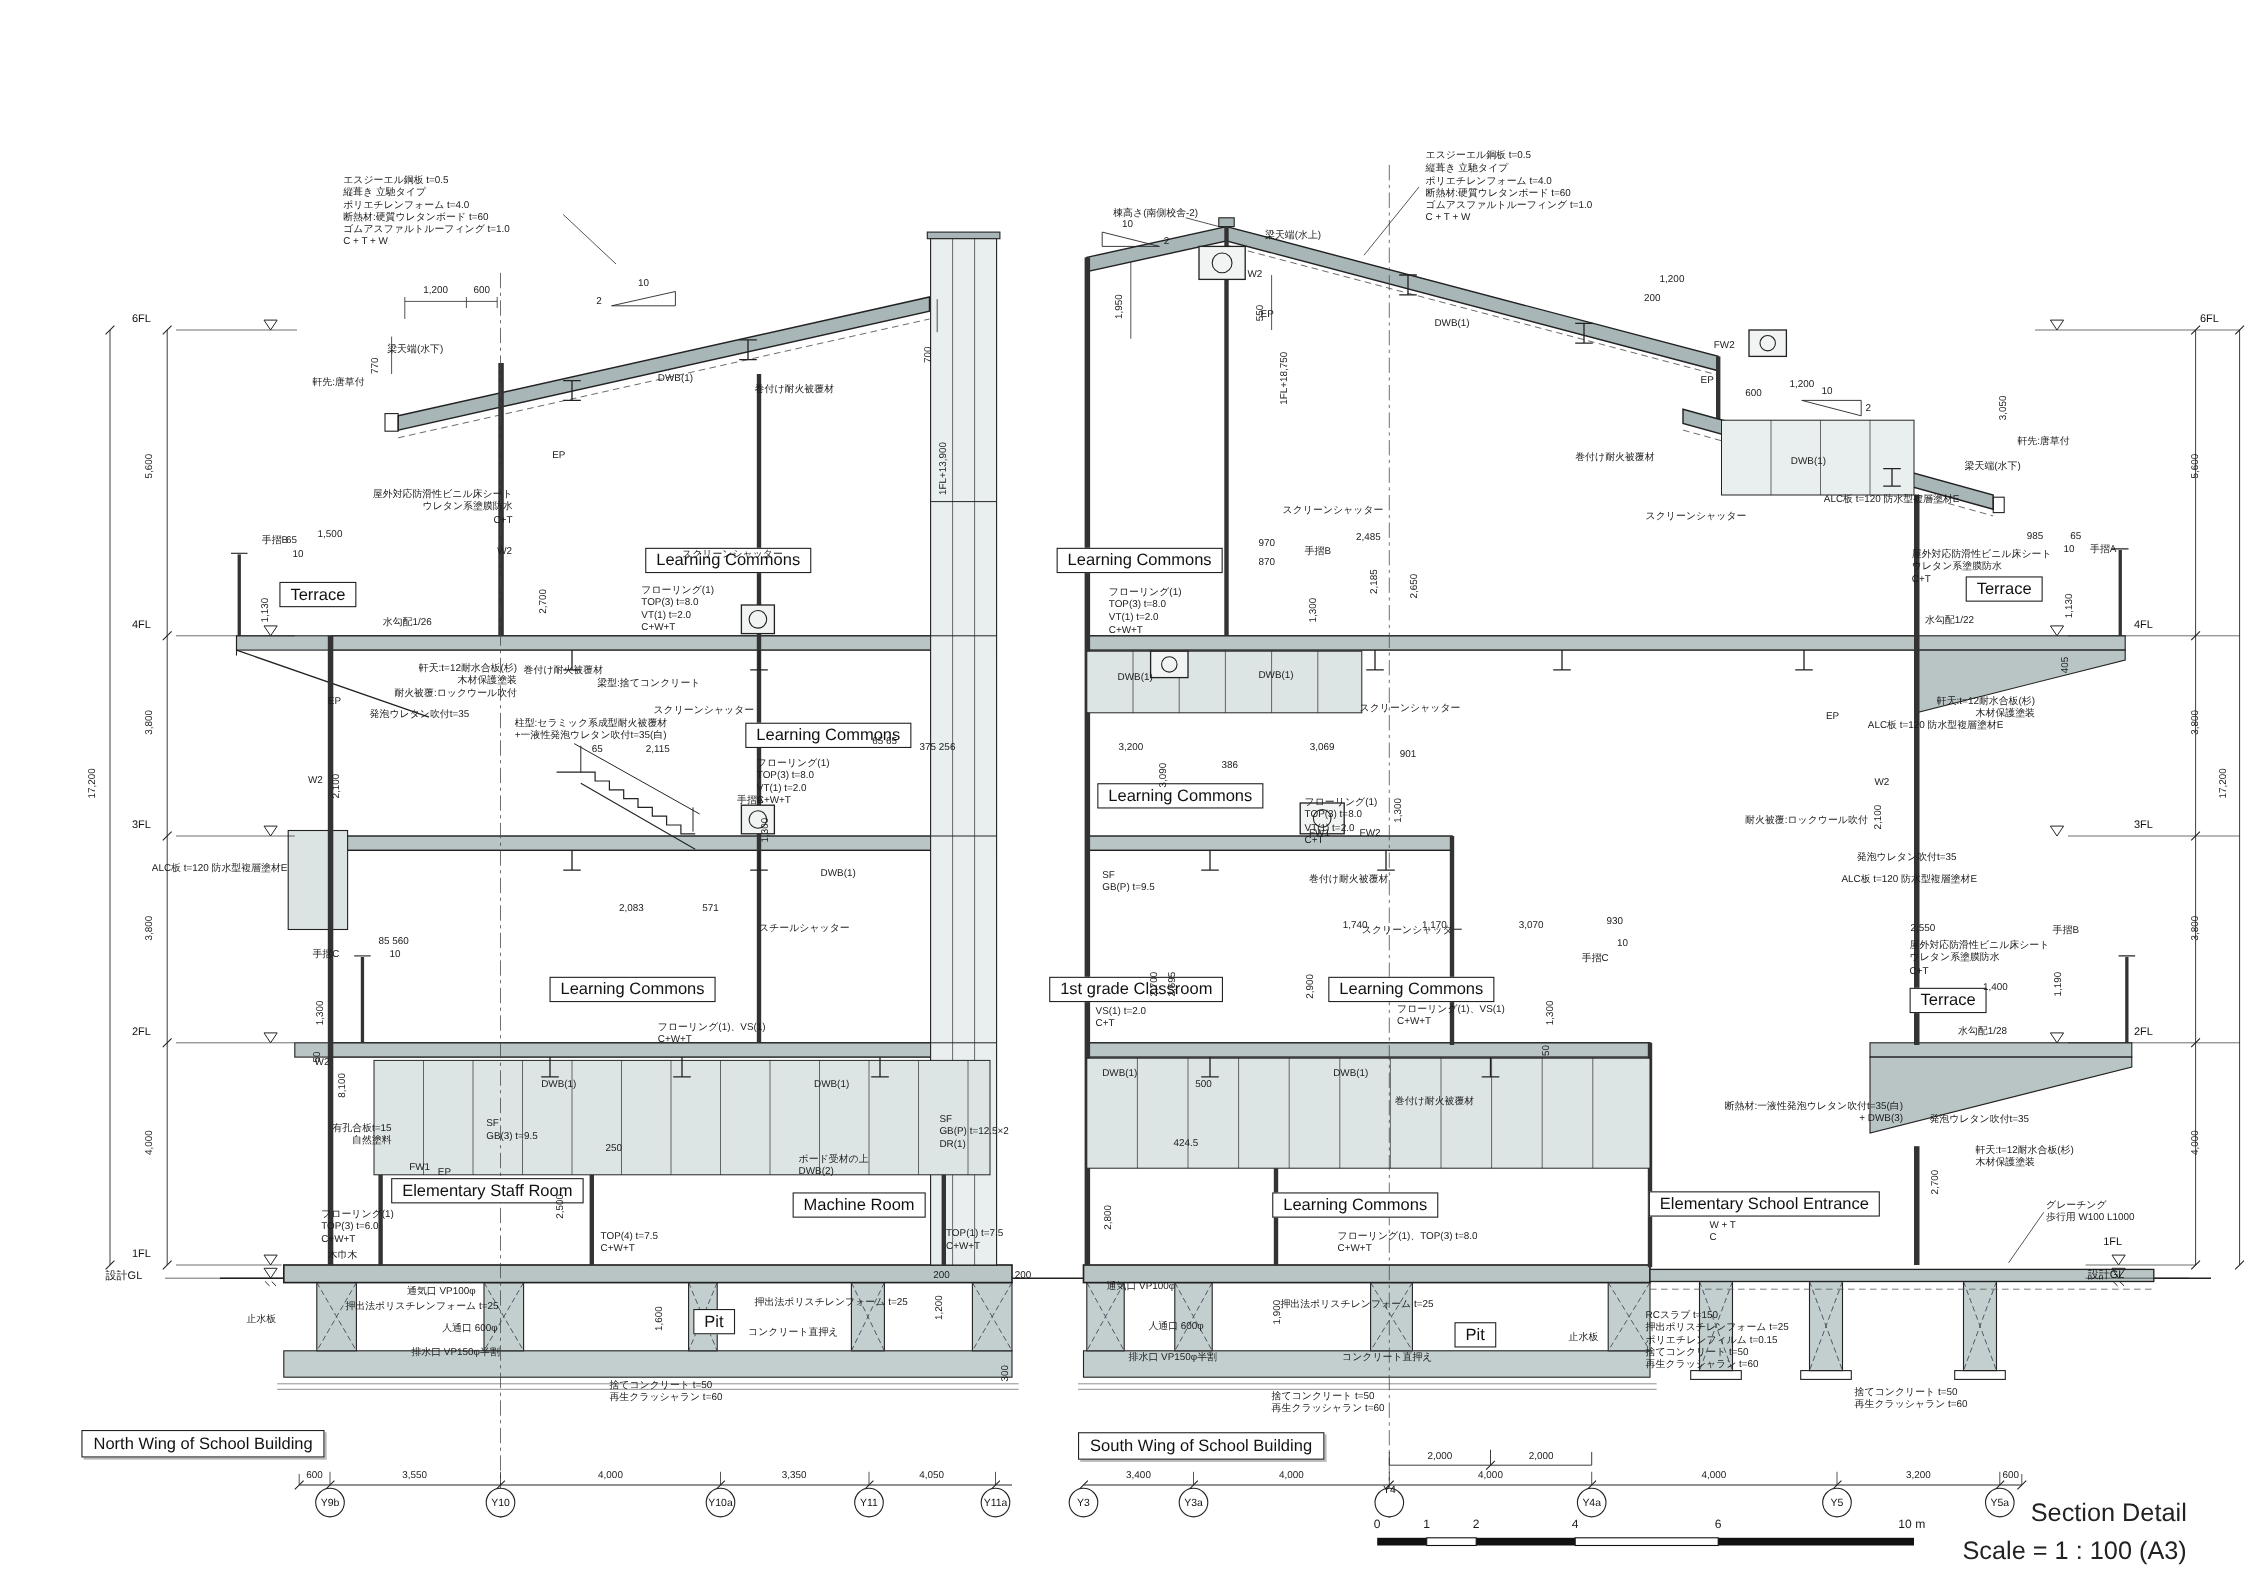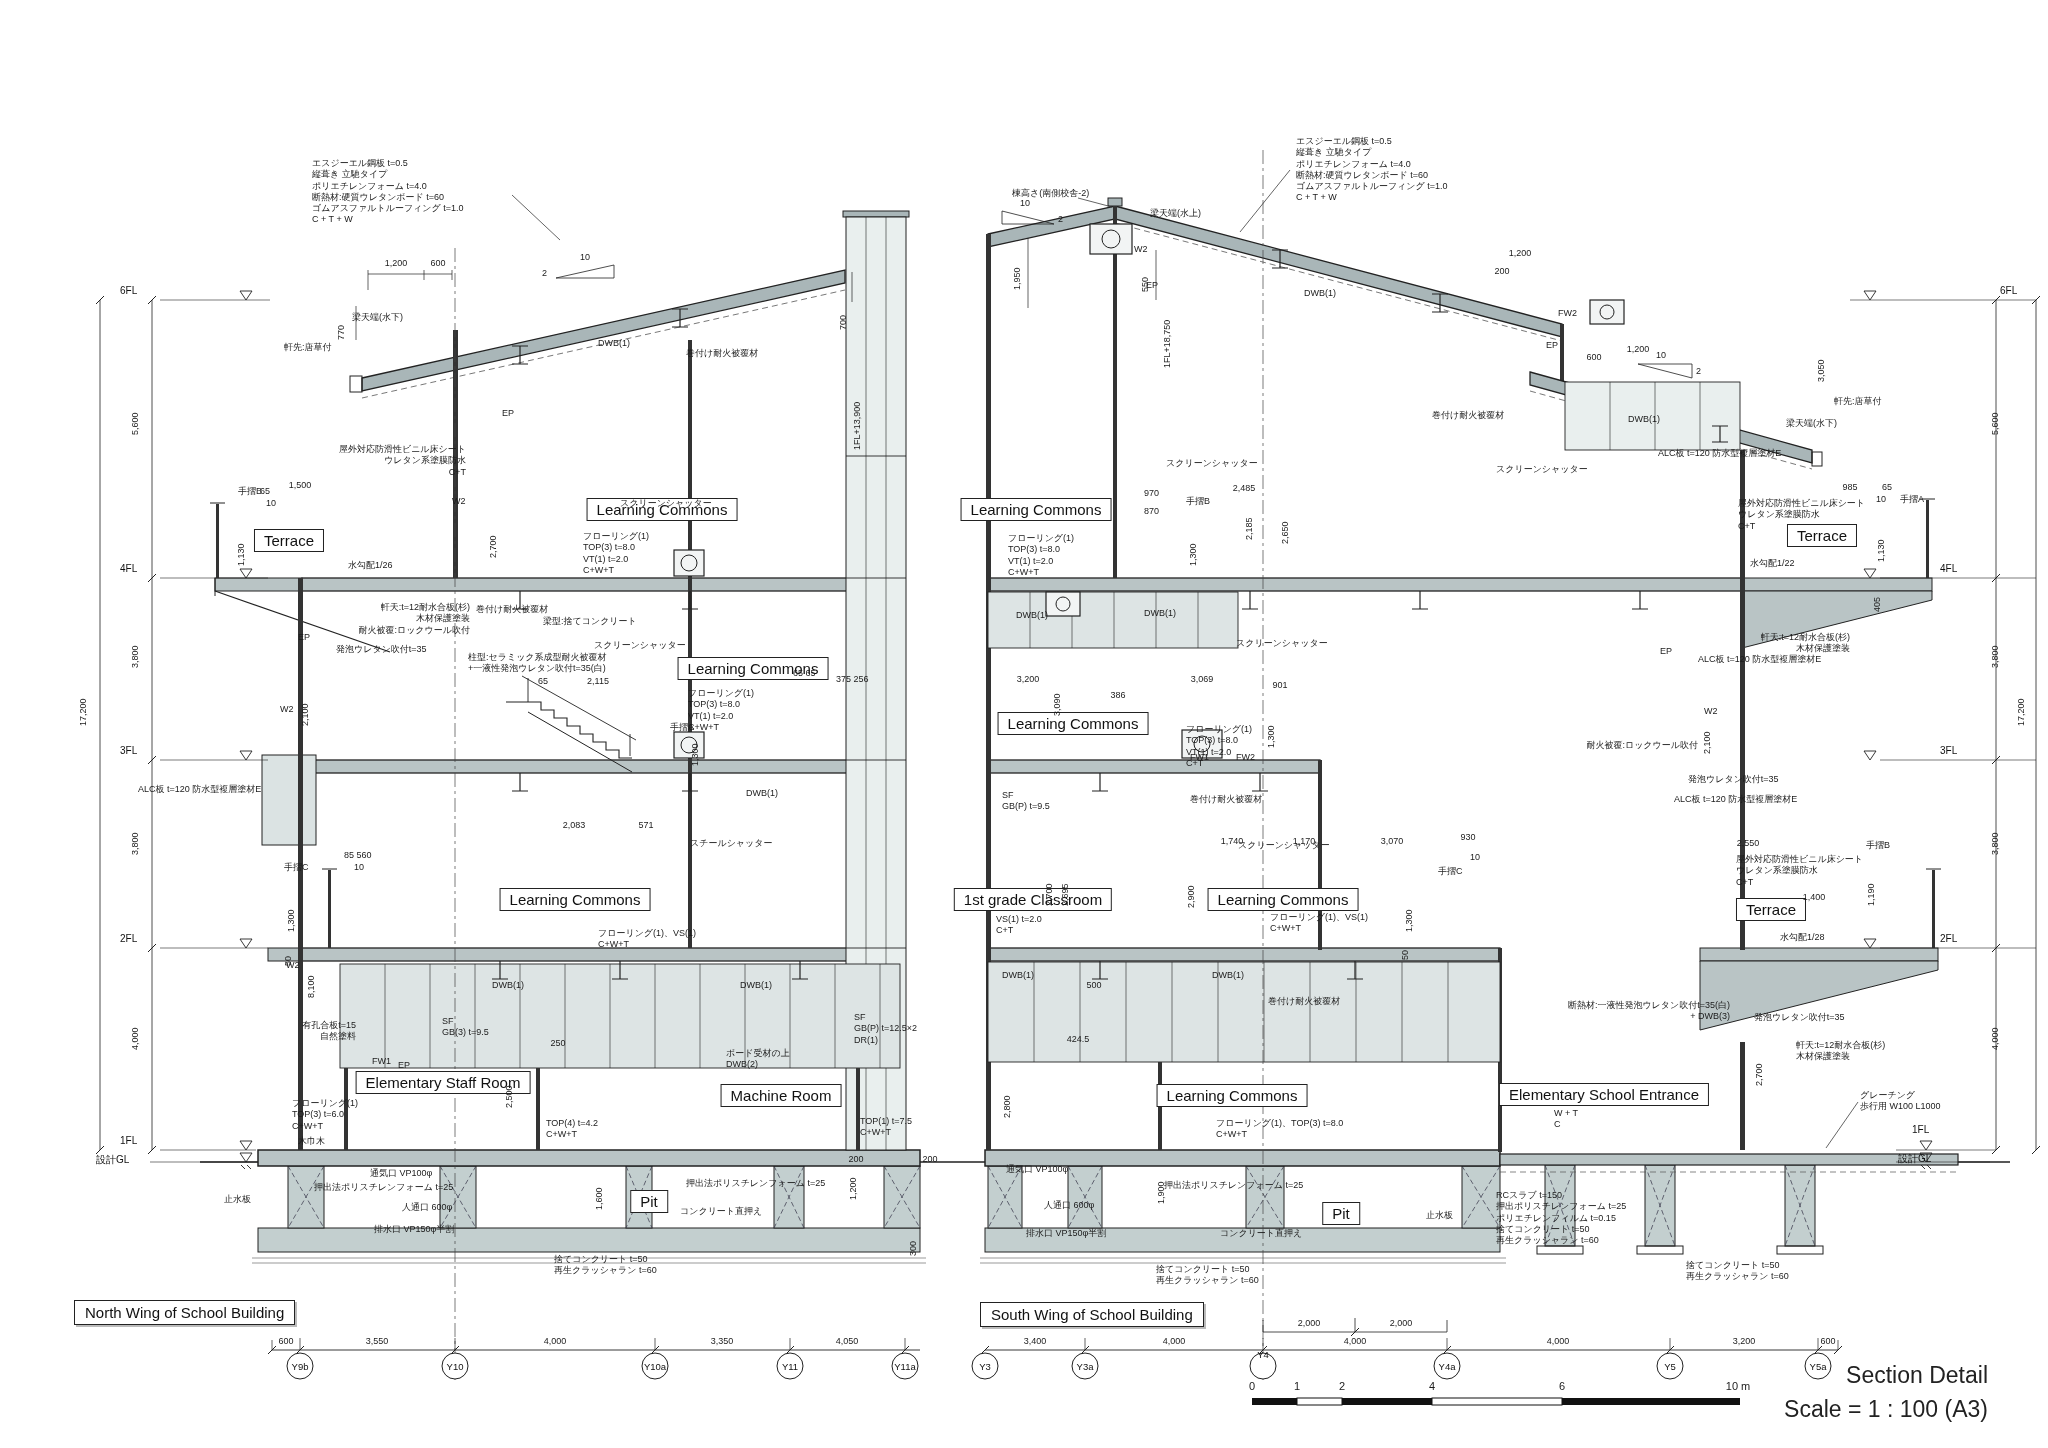--- a/index.html
+++ b/index.html
@@ -396,21 +396,21 @@
 GB(3) t=9.5</div>
 <div class="dim" style="left:558px;top:1038px">250</div>
 <div class="nt" style="left:372px;top:1056px">FW1</div>
 <div class="nt" style="left:398px;top:1060px">EP</div>
 <div class="v" style="left:514px;top:1098px">2,500</div>
 <div class="nt" style="left:726px;top:1048px">ボード受材の上
 DWB(2)</div>
 <div class="nt" style="left:292px;top:1098px">フローリング(1)
 TOP(3) t=6.0
 C+W+T</div>
-<div class="nt" style="left:546px;top:1118px">TOP(4) t=4.2
+<div class="nt" style="left:546px;top:1118px">TOP(4) t=7.5
 C+W+T</div>
 <div class="nt" style="left:298px;top:1136px">木巾木</div>
 <div class="nt" style="left:854px;top:1012px">SF
 GB(P) t=12.5×2
 DR(1)</div>
 <div class="nt" style="left:860px;top:1116px">TOP(1) t=7.5
 C+W+T</div>
 <div class="nt" style="left:314px;top:1182px">押出法ポリスチレンフォーム t=25</div>
 <div class="nt" style="left:370px;top:1168px">通気口 VP100φ</div>
 <div class="nt" style="left:402px;top:1202px">人通口 600φ</div>

